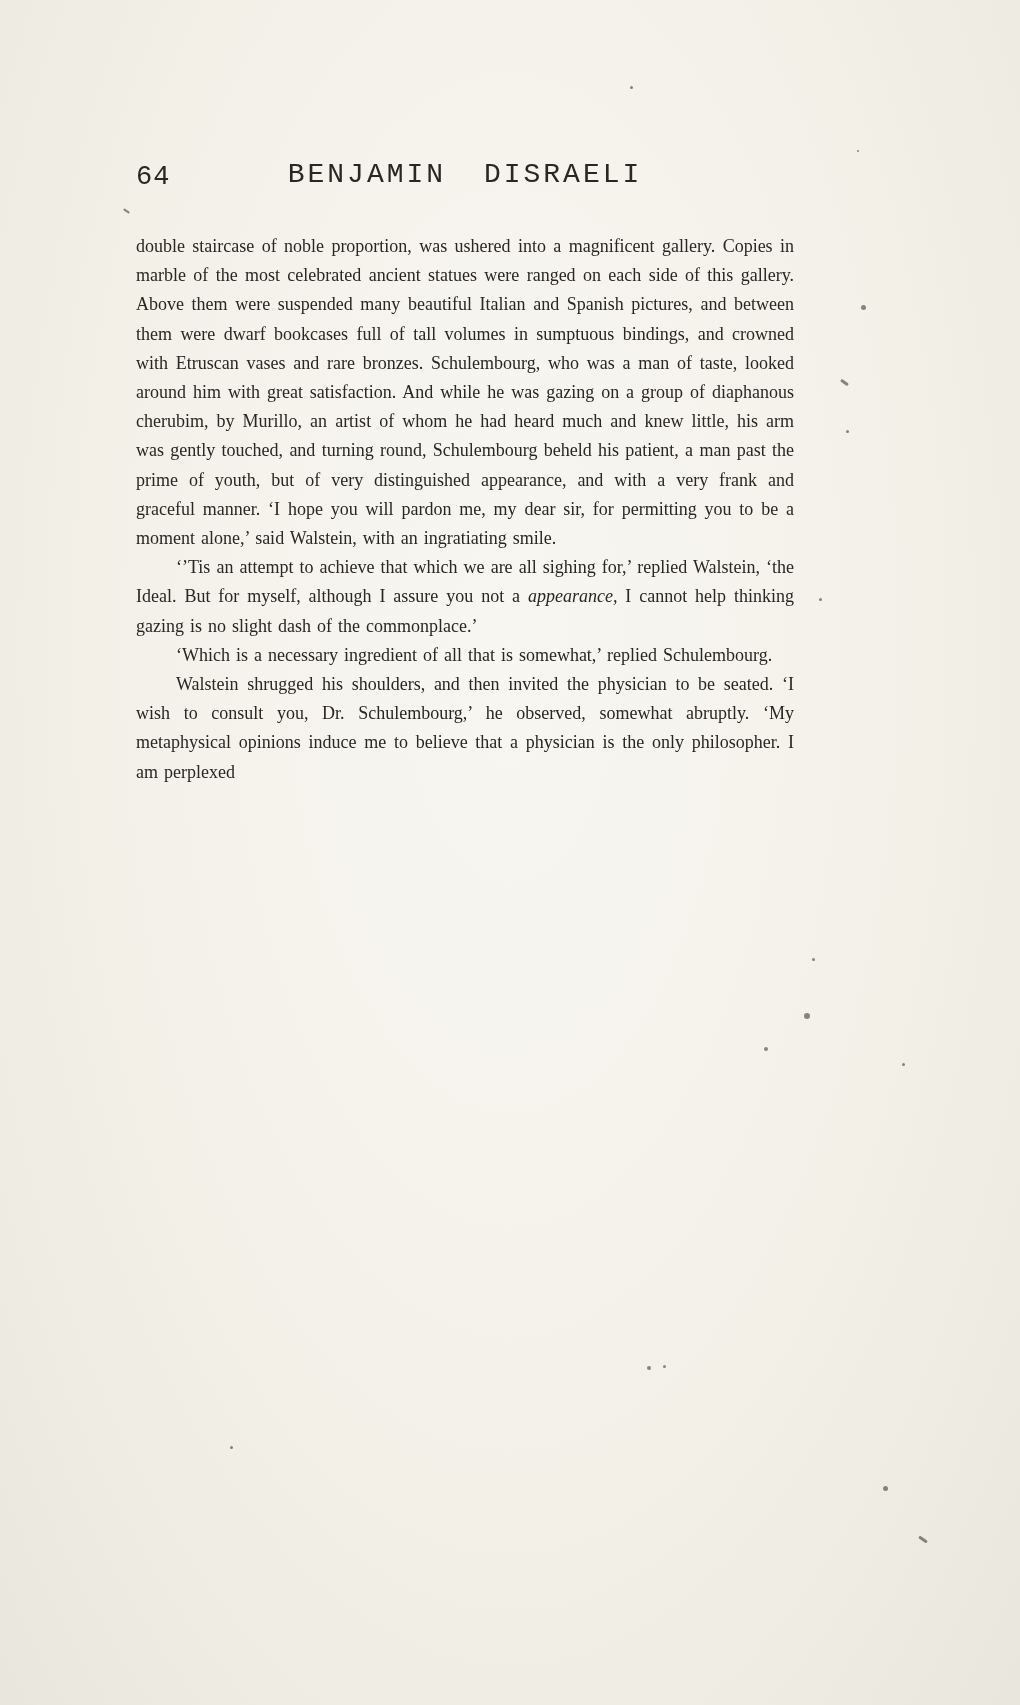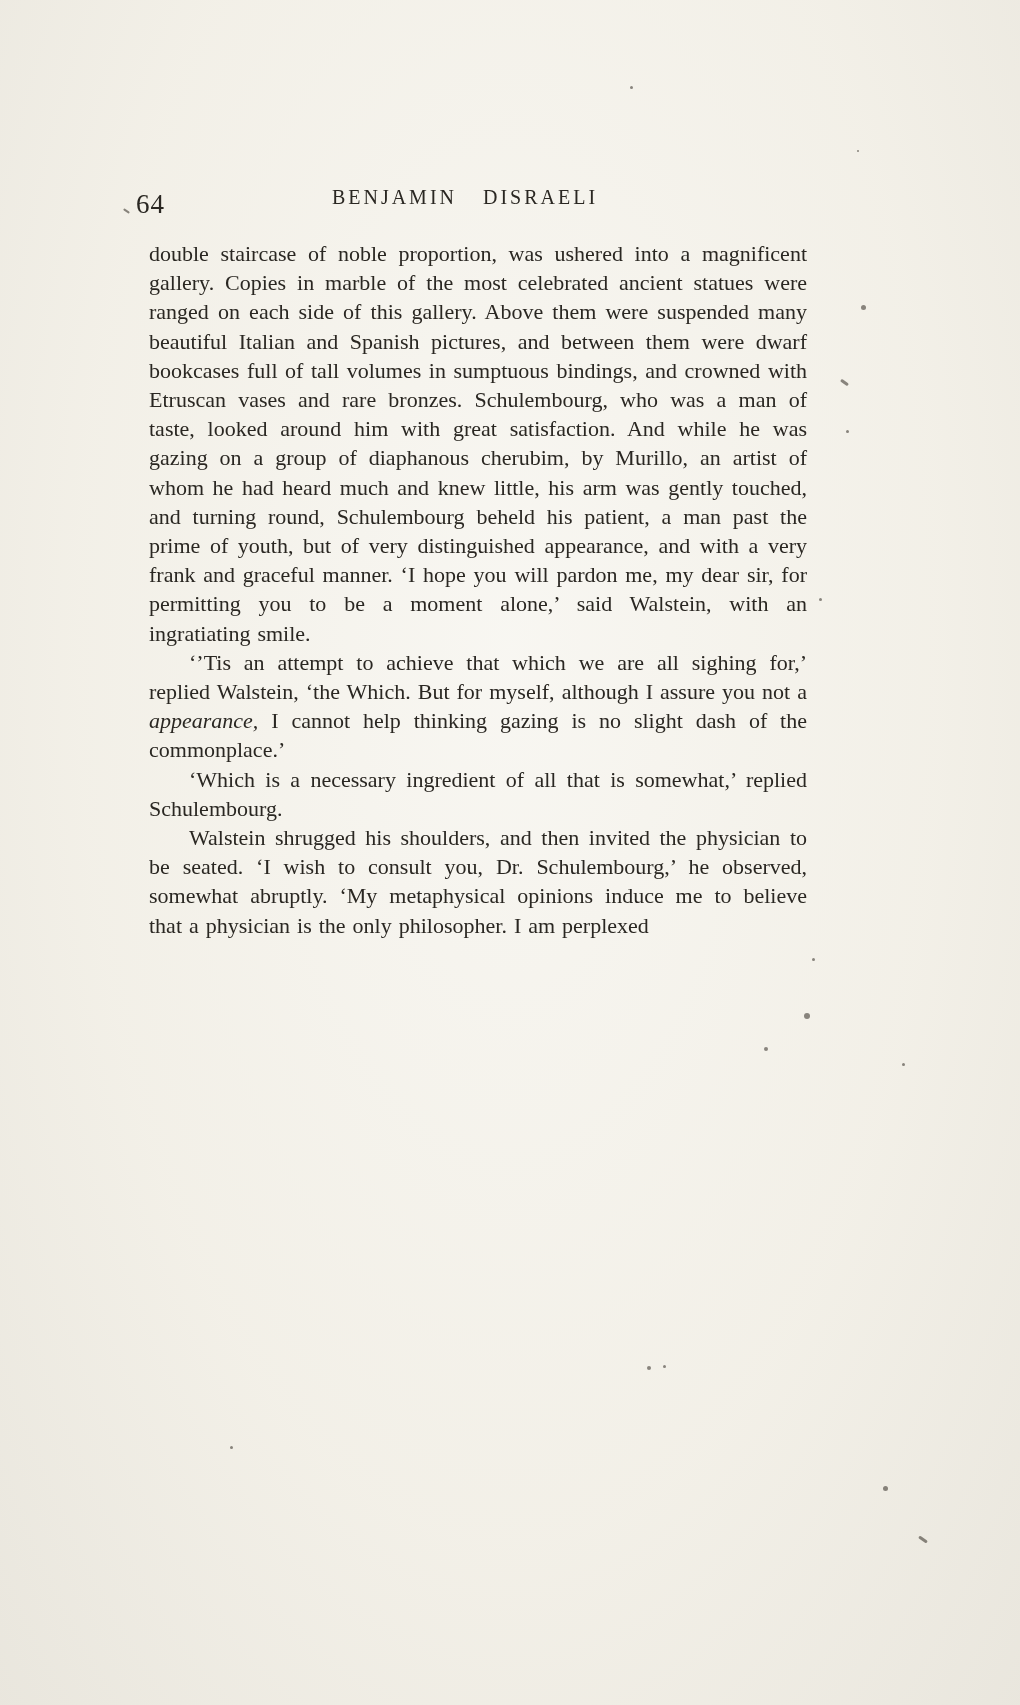--- a/index.html
+++ b/index.html
@@ -15,52 +15,52 @@
     width: 1020px;
     height: 1705px;
     margin: 0 auto;
     background: #f5f3ec;
     background-image: radial-gradient(ellipse at 50% 38%, rgba(255,255,255,0.30) 0%, rgba(235,230,218,0.25) 60%, rgba(180,172,155,0.18) 100%);
     color: #2a2722;
     overflow: hidden;
   }
   .header-row {
     position: absolute;
-    top: 186px;
+    top: 159px;
     left: 136px;
     width: 658px;
     height: 42px;
+    font-family: Liberation Mono, monospace;
   }
   .page-number {
     position: absolute;
     left: 0;
     top: 3px;
     font-size: 27px;
     letter-spacing: 1px;
   }
   .header-title {
     position: absolute;
     left: 0;
     right: 0;
     top: 0;
     text-align: center;
-    font-size: 20px;
+    font-size: 28px;
     letter-spacing: 3px;
     word-spacing: 18px;
   }
   .text-body {
     position: absolute;
-    top: 239px;
+    top: 232px;
     left: 136px;
     width: 658px;
-    font-size: 22px;
+    font-size: 18px;
     line-height: 29.2px;
     text-align: justify;
     word-spacing: 1.5px;
-    margin-left: 13px;
   }
   .text-body p {
     margin: 0;
   }
   .text-body p.indent {
     text-indent: 40px;
   }
   .italic {
     font-style: italic;
   }
@@ -79,21 +79,21 @@
 
 <div class="page">
 
   <div class="header-row">
     <span class="page-number">64</span>
     <span class="header-title">BENJAMIN  DISRAELI</span>
   </div>
 
   <div class="text-body">
       <p class=""><span>double staircase of noble proportion, was ushered into a magnificent gallery. Copies in marble of the most celebrated ancient statues were ranged on each side of this gallery. Above them were suspended many beautiful Italian and Spanish pictures, and between them were dwarf bookcases full of tall volumes in sumptuous bindings, and crowned with Etruscan vases and rare bronzes. Schulembourg, who was a man of taste, looked around him with great satisfaction. And while he was gazing on a group of diaphanous cherubim, by Murillo, an artist of whom he had heard much and knew little, his arm was gently touched, and turning round, Schulembourg beheld his patient, a man past the prime of youth, but of very distinguished appearance, and with a very frank and graceful manner. ‘I hope you will pardon me, my dear sir, for permitting you to be a moment alone,’ said Walstein, with an ingratiating smile.</span></p>
-      <p class="indent"><span>‘’Tis an attempt to achieve that which we are all sighing for,’ replied Walstein, ‘the Which. But for myself, although I assure you not a </span><span class="italic">appearance,</span><span> I cannot help thinking gazing is no slight dash of the commonplace.’</span></p>
+      <p class="indent"><span>‘’Tis an attempt to achieve that which we are all sighing for,’ replied Walstein, ‘the Ideal. But for myself, although I assure you not a </span><span class="italic">appearance,</span><span> I cannot help thinking gazing is no slight dash of the commonplace.’</span></p>
       <p class="indent"><span>‘Which is a necessary ingredient of all that is somewhat,’ replied Schulembourg.</span></p>
       <p class="indent"><span>Walstein shrugged his shoulders, and then invited the physician to be seated. ‘I wish to consult you, Dr. Schulembourg,’ he observed, somewhat abruptly. ‘My metaphysical opinions induce me to believe that a physician is the only philosopher. I am perplexed</span></p>
     </div>
 
   <div class="speck" style="left:861px; top:305px; width:5px; height:5px;"></div>
   <div class="speck slash" style="left:840px; top:381px; width:9px; height:3px;"></div>
   <div class="speck" style="left:846px; top:430px; width:3px; height:3px;"></div>
   <div class="speck" style="left:819px; top:598px; width:3px; height:3px;"></div>
   <div class="speck" style="left:812px; top:958px; width:3px; height:3px;"></div>
   <div class="speck" style="left:804px; top:1013px; width:6px; height:6px;"></div>

